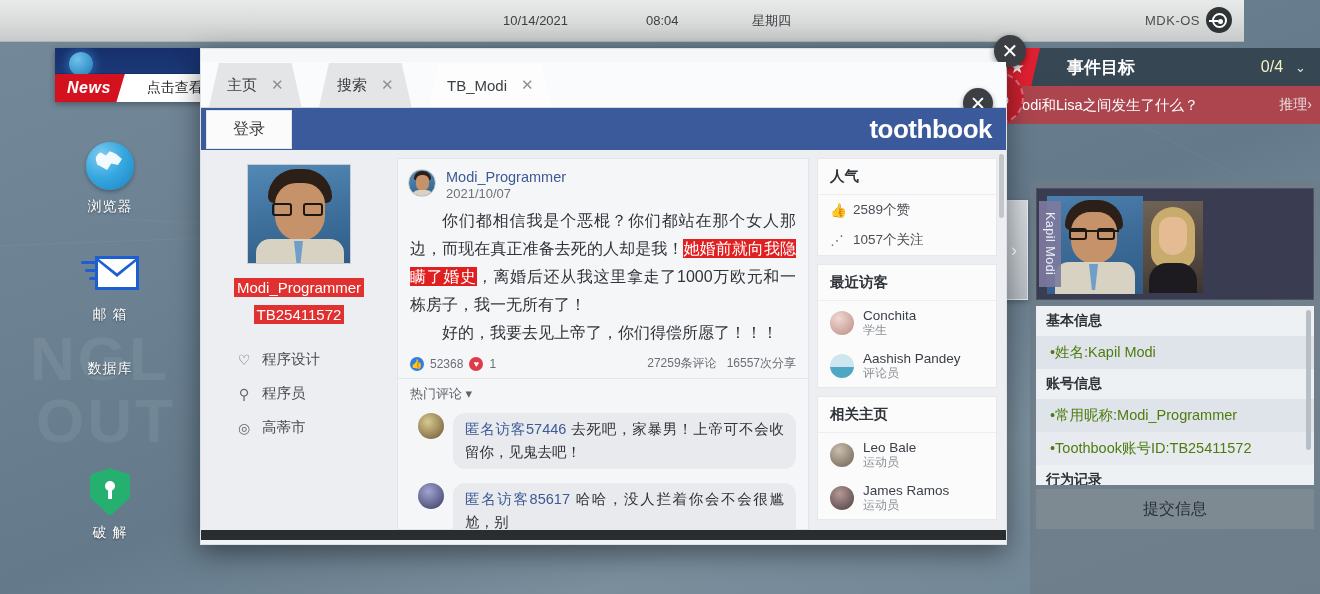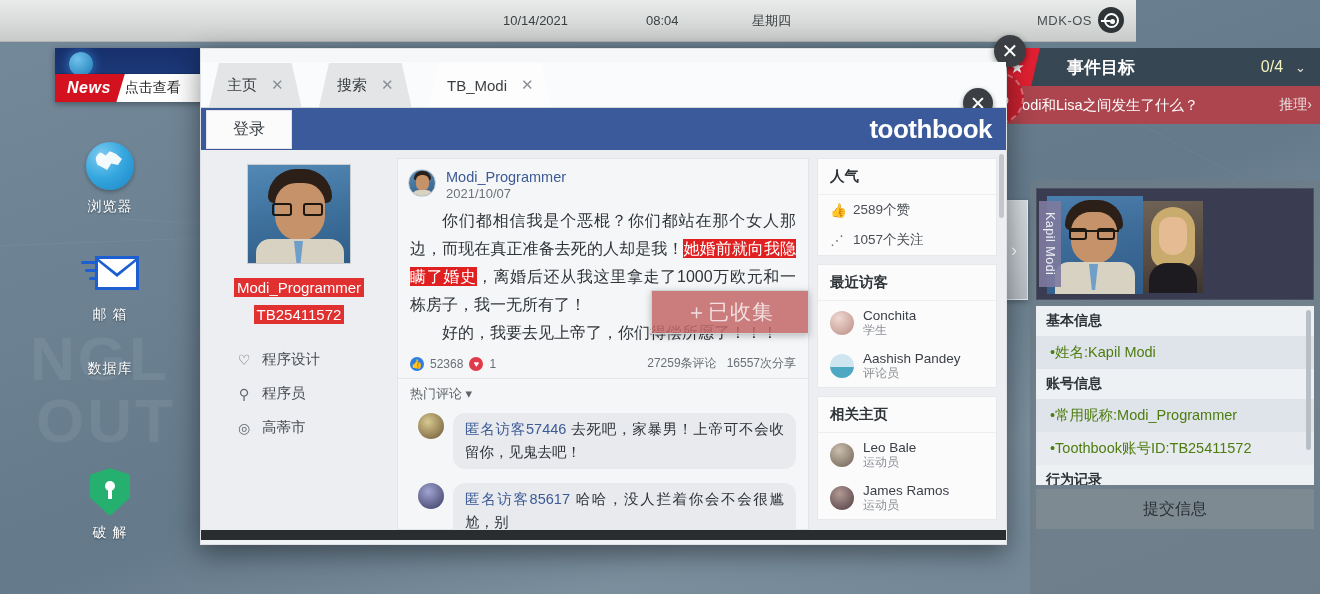--- a/index.html
+++ b/index.html
@@ -25,21 +25,21 @@
   .bg-streak {
     position: absolute; pointer-events: none;
     background: rgba(255,255,255,0.045);
   }
   .s1 { left: 0; top: 220px; width: 1320px; height: 1px; transform: rotate(-2.2deg); }
   .s2 { left: 120px; top: 250px; width: 1200px; height: 1px; transform: rotate(3deg); }
   .s3 { left: 1040px; top: 150px; width: 300px; height: 1px; transform: rotate(28deg); }
 
   
   #topbar {
-    position: absolute; left: 0; top: 0; width: 1136px; height: 42px;
+    position: absolute; left: 0; top: 0; width: 1244px; height: 42px;
     background: linear-gradient(180deg, #e9ebeb 0%, #dcdedd 45%, #c9cbca 100%);
     border-bottom: 1px solid #b0b3b2;
     display: flex; align-items: center;
     color: #3b4043; font-size: 13px; padding-left: 28px;
   }
   #topbar .tb-date { position: absolute; left: 503px; }
   #topbar .tb-time { position: absolute; left: 646px; }
   #topbar .tb-day  { position: absolute; left: 752px; }
   #topbar .tb-os {
     position: absolute; right: 44px; font-size: 13px; color: #4a4f52; letter-spacing: .5px;
@@ -140,21 +140,21 @@
   #news .n-row {
     position:absolute; left:0; top:26px; height:28px; width:100%;
     background:#fff; display:flex; align-items:center;
   }
   #news .n-badge {
     height:28px; background:#d4111e; color:#fff; font-weight:700; font-style:italic;
     font-size:16px; display:flex; align-items:center; padding:0 14px 0 12px;
     clip-path: polygon(0 0, 100% 0, 88% 100%, 0 100%);
     letter-spacing:.5px;
   }
-  #news .n-txt { color:#2b2b2b; font-size:14px; }
+  #news .n-txt { color:#2b2b2b; font-size:14px; margin-left:22px; }
 
   
   #objective {
     position: absolute; right: 0; top: 48px; width: 320px; height: 76px;
   }
   #objective .obj-head {
     position:relative; height:38px; display:flex; align-items:center;
     background: rgba(44,58,70,.82);
   }
   #objective .obj-star {
@@ -582,21 +582,20 @@
       </div>
 
       <div class="cmt">
         <div class="c-av" style="background:radial-gradient(circle at 40% 32%, #9fa4d0, #3b3a63);"></div>
         <div class="c-bub">
           <span class="c-nm">匿名访客85617</span>
           <span>哈哈，没人拦着你会不会很尴尬，别</span>
         </div>
       </div>
 
-      <div class="collect">＋已收集</div>
     </div>
 
     <div class="colR">
       <div class="card">
         <div class="c-h">人气</div>
         <div class="c-r">
           <span class="ci">👍</span>
           <span>2589个赞</span>
         </div>
         <div class="c-r">

